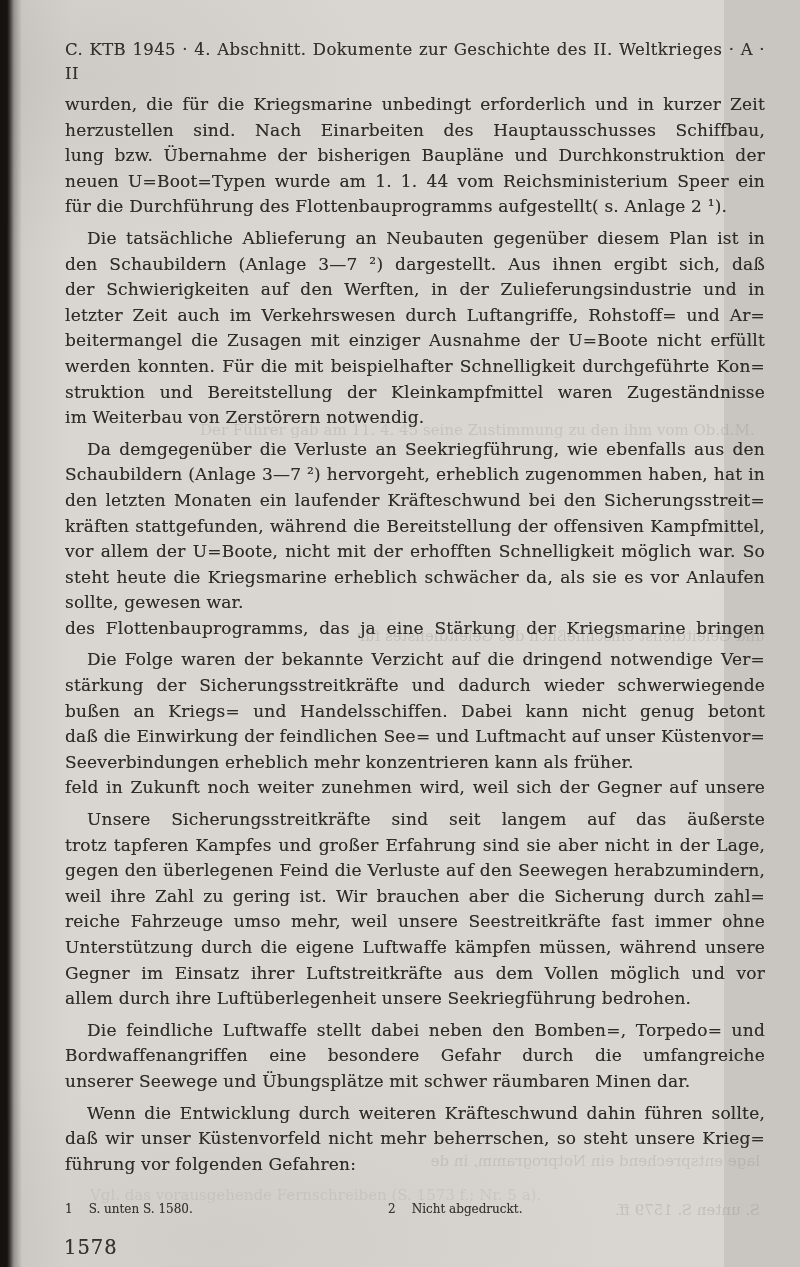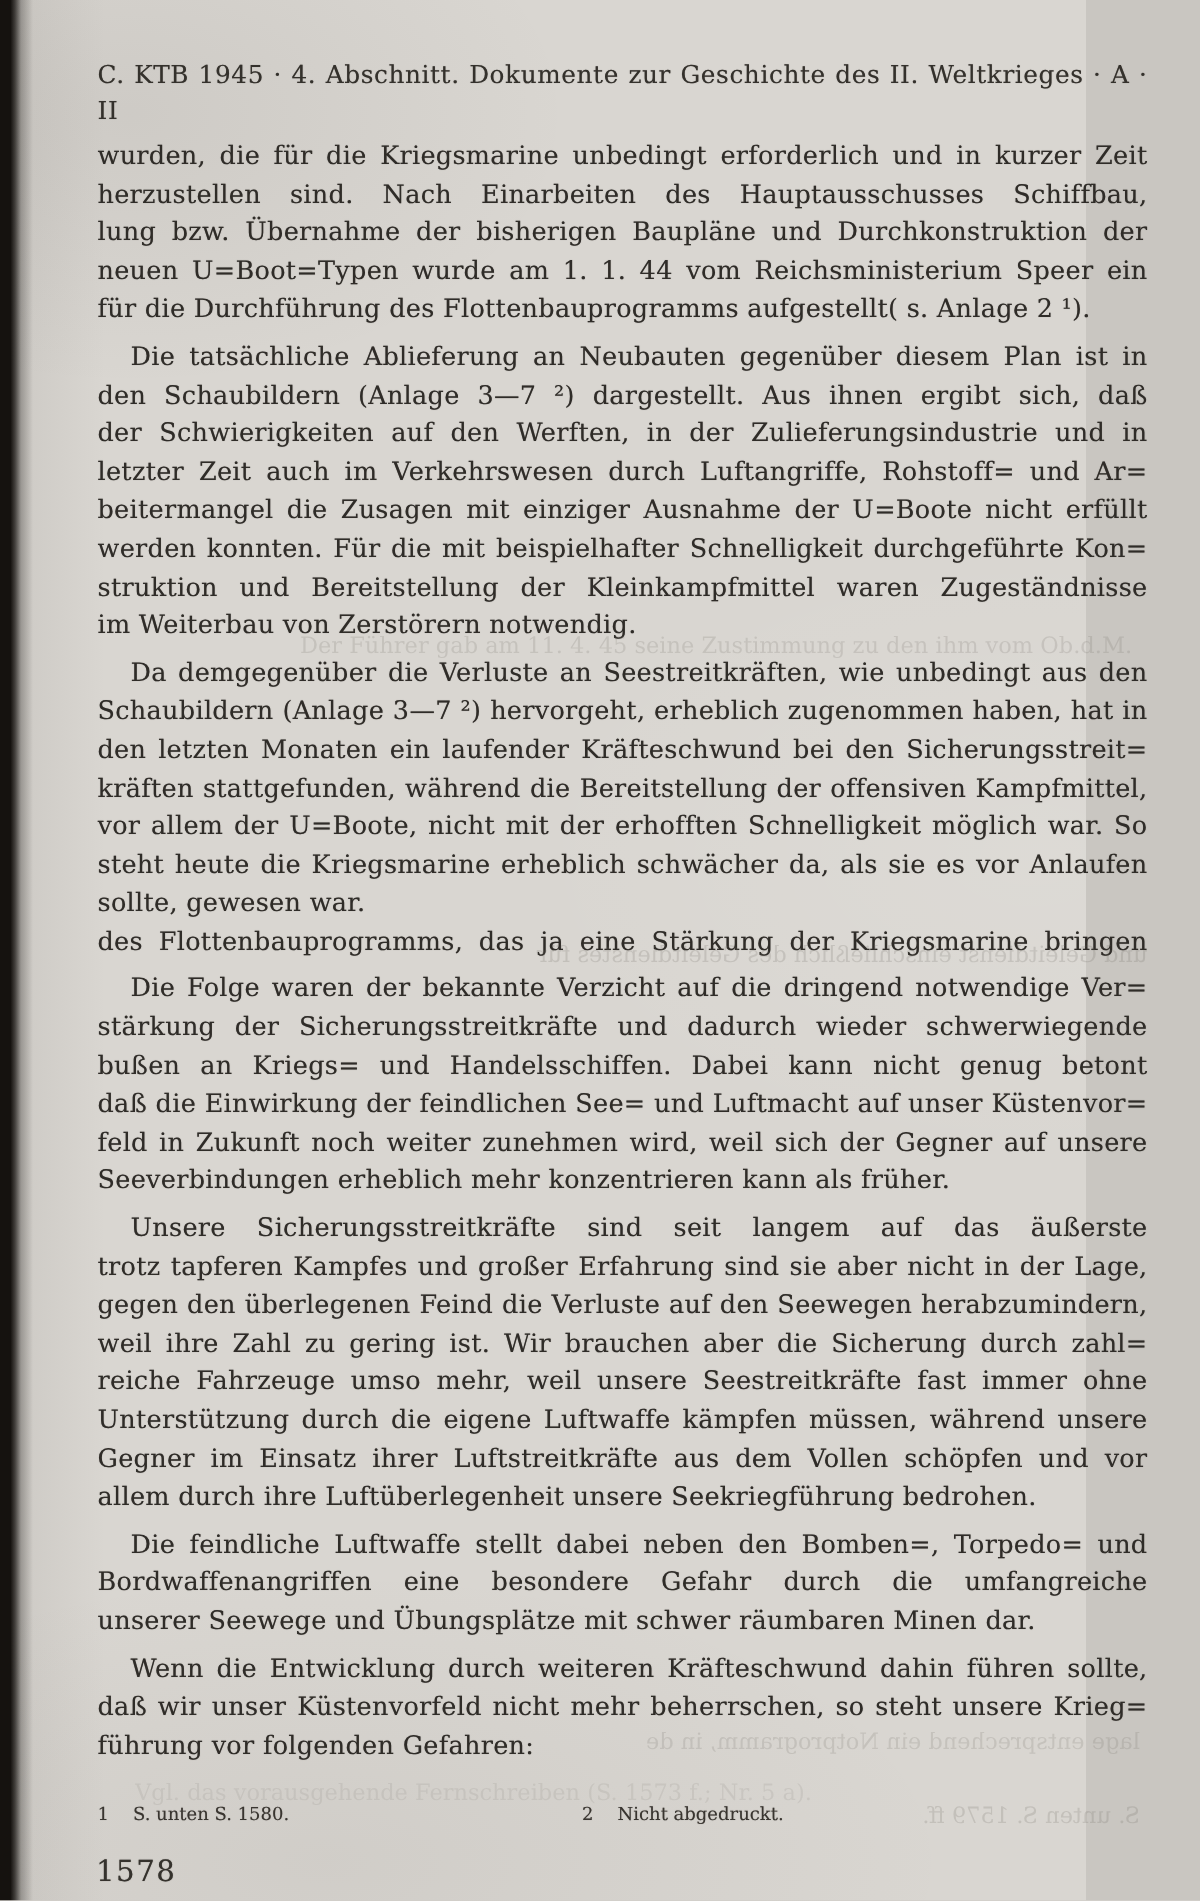--- a/index.html
+++ b/index.html
@@ -97,45 +97,45 @@
         <div class="line first-indent">Die tatsächliche Ablieferung an Neubauten gegenüber diesem Plan ist in</div>
         <div class="line">den Schaubildern (Anlage 3—7 ²) dargestellt. Aus ihnen ergibt sich, daß infolge</div>
         <div class="line">der Schwierigkeiten auf den Werften, in der Zulieferungsindustrie und in</div>
         <div class="line">letzter Zeit auch im Verkehrswesen durch Luftangriffe, Rohstoff= und Ar=</div>
         <div class="line">beitermangel die Zusagen mit einziger Ausnahme der U=Boote nicht erfüllt</div>
         <div class="line">werden konnten. Für die mit beispielhafter Schnelligkeit durchgeführte Kon=</div>
         <div class="line">struktion und Bereitstellung der Kleinkampfmittel waren Zugeständnisse</div>
         <div class="line last">im Weiterbau von Zerstörern notwendig.</div>
       </div>
       <div class="para">
-        <div class="line first-indent">Da demgegenüber die Verluste an Seestreitkräften, wie unbedingt aus den</div>
+        <div class="line first-indent">Da demgegenüber die Verluste an Seekriegführung, wie ebenfalls aus den</div>
         <div class="line">Schaubildern (Anlage 3—7 ²) hervorgeht, erheblich zugenommen haben, hat in</div>
         <div class="line">den letzten Monaten ein laufender Kräfteschwund bei den Sicherungsstreit=</div>
         <div class="line">kräften stattgefunden, während die Bereitstellung der offensiven Kampfmittel,</div>
         <div class="line">vor allem der U=Boote, nicht mit der erhofften Schnelligkeit möglich war. So</div>
         <div class="line">steht heute die Kriegsmarine erheblich schwächer da, als sie es vor Anlaufen</div>
         <div class="line last">sollte, gewesen war.</div>
         <div class="line">des Flottenbauprogramms, das ja eine Stärkung der Kriegsmarine bringen</div>
       </div>
       <div class="para">
         <div class="line first-indent">Die Folge waren der bekannte Verzicht auf die dringend notwendige Ver=</div>
         <div class="line">stärkung der Sicherungsstreitkräfte und dadurch wieder schwerwiegende Ein=</div>
         <div class="line">bußen an Kriegs= und Handelsschiffen. Dabei kann nicht genug betont werden,</div>
         <div class="line">daß die Einwirkung der feindlichen See= und Luftmacht auf unser Küstenvor=</div>
+        <div class="line last">Seeverbindungen erheblich mehr konzentrieren kann als früher.</div>
         <div class="line">feld in Zukunft noch weiter zunehmen wird, weil sich der Gegner auf unsere</div>
-        <div class="line last">Seeverbindungen erheblich mehr konzentrieren kann als früher.</div>
       </div>
       <div class="para">
         <div class="line first-indent">Unsere Sicherungsstreitkräfte sind seit langem auf das äußerste angespannt;</div>
         <div class="line">trotz tapferen Kampfes und großer Erfahrung sind sie aber nicht in der Lage,</div>
         <div class="line">gegen den überlegenen Feind die Verluste auf den Seewegen herabzumindern,</div>
         <div class="line">weil ihre Zahl zu gering ist. Wir brauchen aber die Sicherung durch zahl=</div>
         <div class="line">reiche Fahrzeuge umso mehr, weil unsere Seestreitkräfte fast immer ohne</div>
         <div class="line">Unterstützung durch die eigene Luftwaffe kämpfen müssen, während unsere</div>
-        <div class="line">Gegner im Einsatz ihrer Luftstreitkräfte aus dem Vollen schöpfen und vor</div>
+        <div class="line">Gegner im Einsatz ihrer Luftstreitkräfte aus dem Vollen möglich und vor</div>
         <div class="line last">allem durch ihre Luftüberlegenheit unsere Seekriegführung bedrohen.</div>
       </div>
       <div class="para">
         <div class="line first-indent">Die feindliche Luftwaffe stellt dabei neben den Bomben=, Torpedo= und</div>
         <div class="line">Bordwaffenangriffen eine besondere Gefahr durch die umfangreiche Verminung</div>
         <div class="line last">unserer Seewege und Übungsplätze mit schwer räumbaren Minen dar.</div>
       </div>
       <div class="para">
         <div class="line first-indent">Wenn die Entwicklung durch weiteren Kräfteschwund dahin führen sollte,</div>
         <div class="line">daß wir unser Küstenvorfeld nicht mehr beherrschen, so steht unsere Krieg=</div>

